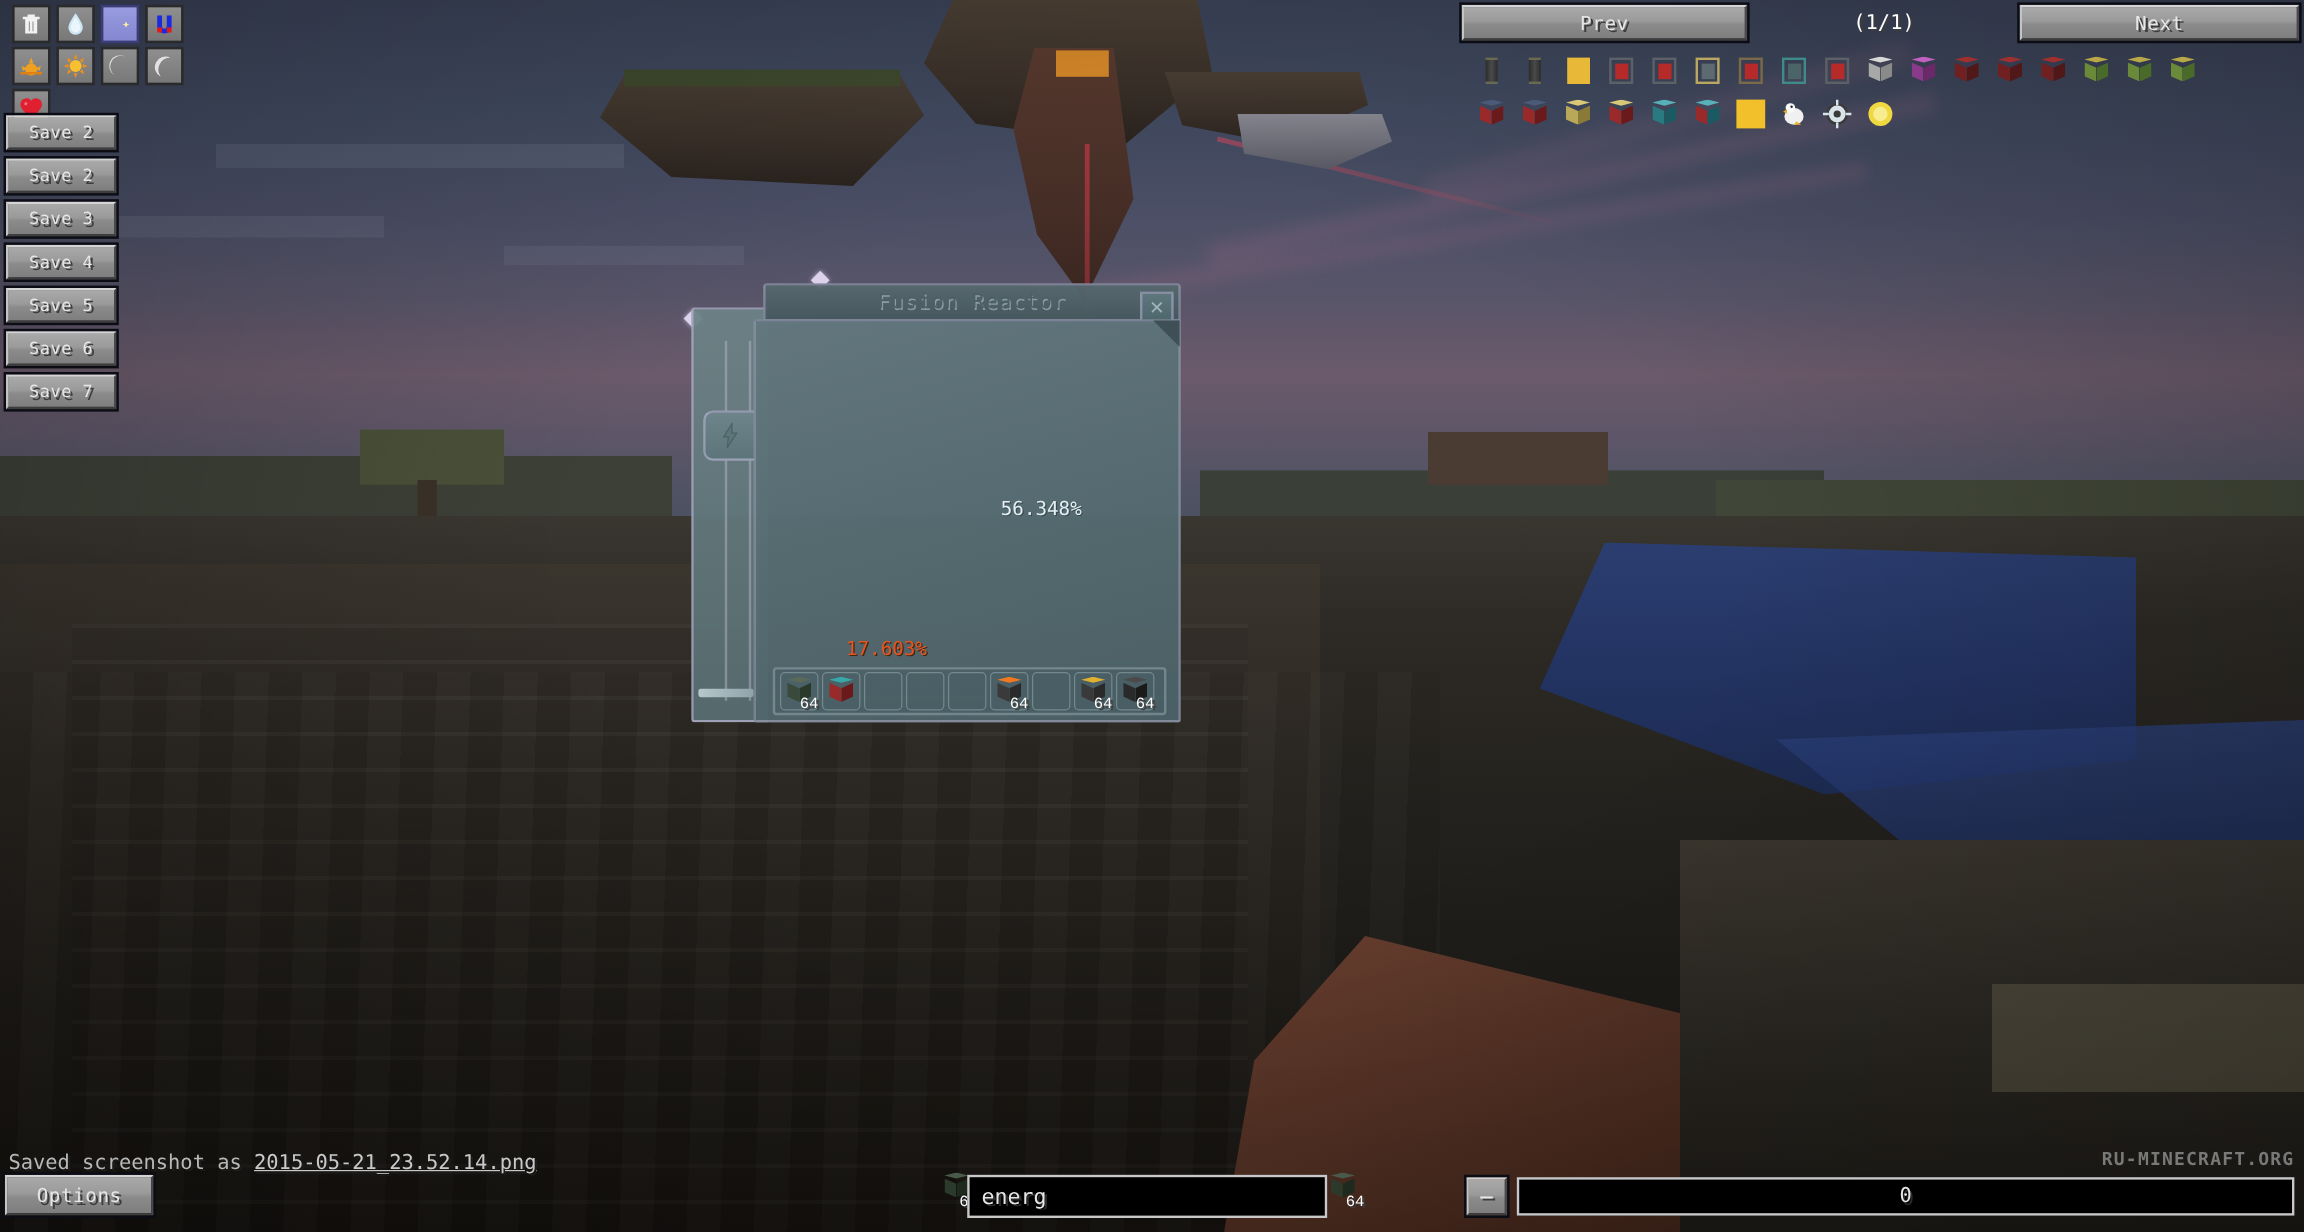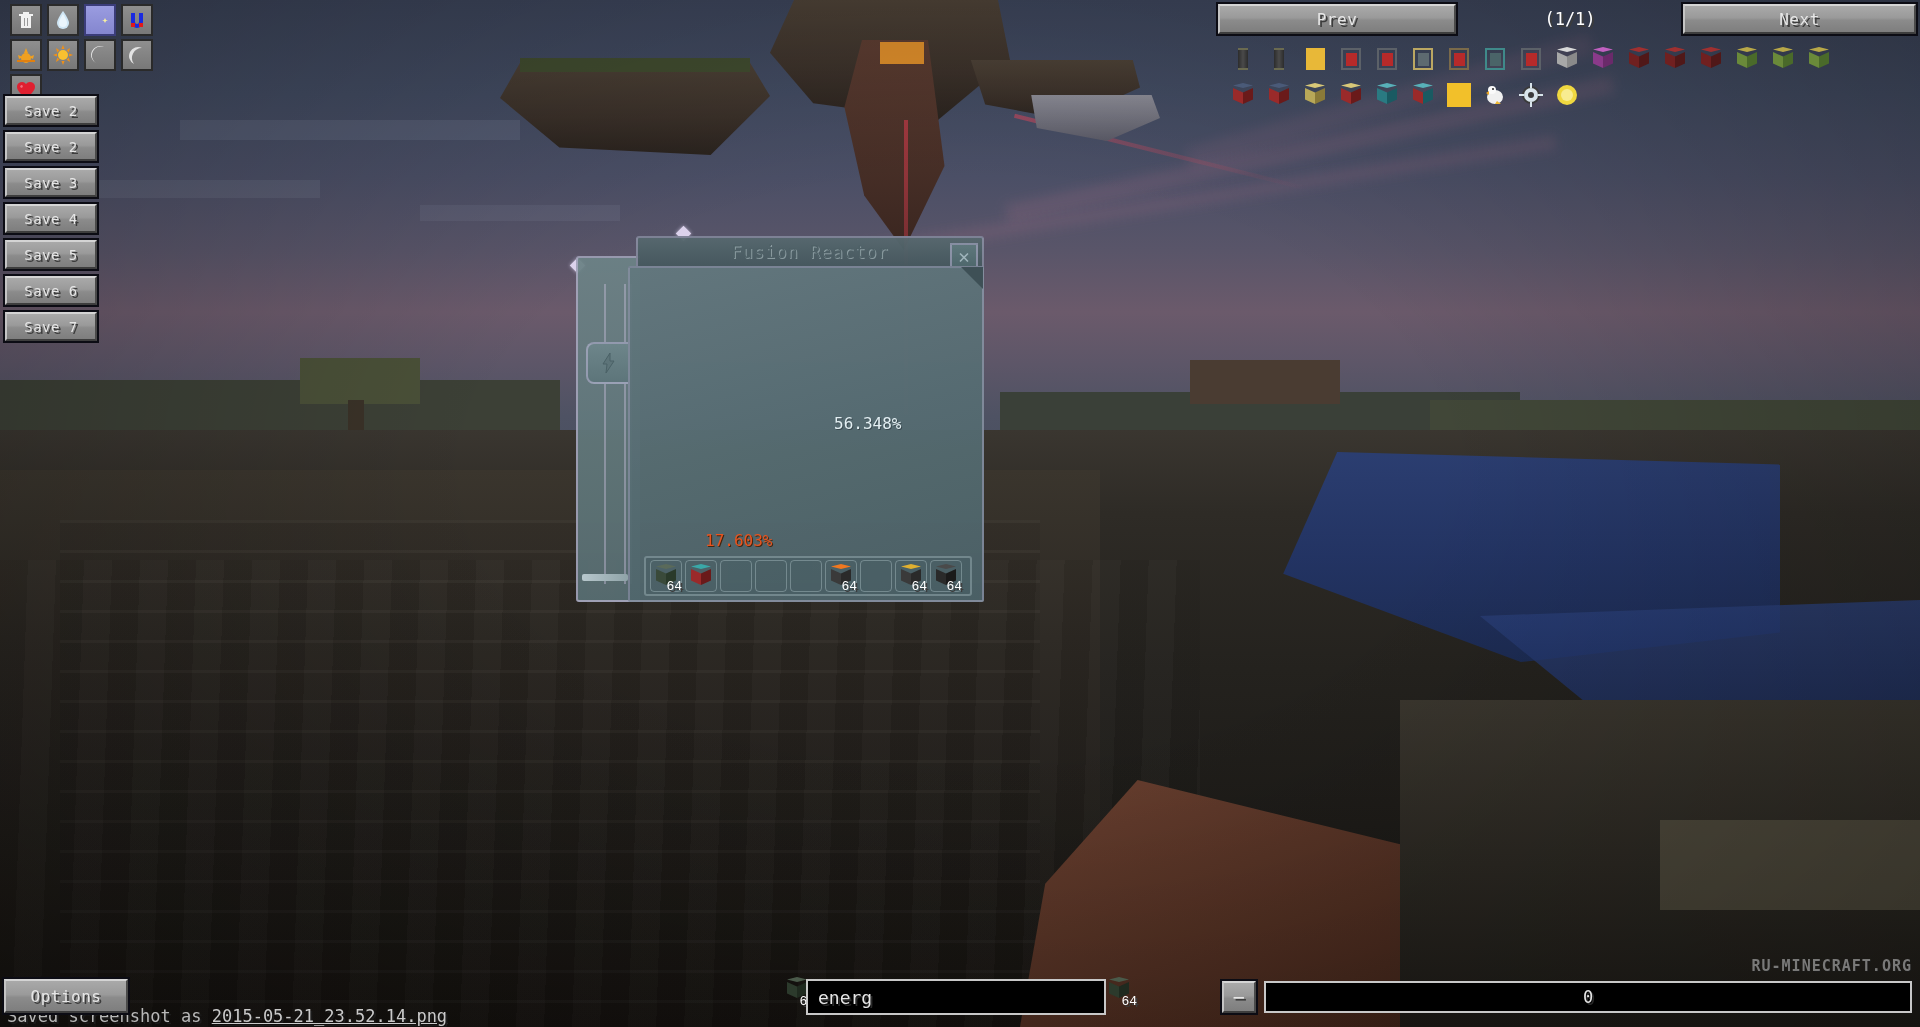--- a/index.html
+++ b/index.html
@@ -262,21 +262,21 @@
     cursor:pointer;
   }
   .side-strip {
     position:absolute; left:6px; top:342px; width:46px; height:7px;
     background: linear-gradient(90deg,#b7c7cc,#8fa3a8);
     border-radius:2px;
   }
 
   
   .chat-line {
-    position:absolute; left:7px; top:1006px;
+    position:absolute; left:7px; top:959px;
     color:#b8b8b8; font-size:17px; text-shadow:2px 2px 0 #1c1c1c;
     white-space:nowrap;
     text-align:center;
   }
   .chat-link { text-decoration:underline; color:#c9c9c9; cursor:pointer; }
   .options-btn { position:absolute; left:4px; top:979px; width:124px; height:34px; font-size:16px; }
 
   .search-wrap { position:absolute; left:806px; top:979px; width:300px; height:36px; }
   .search-input {
     width:100%; height:100%;

